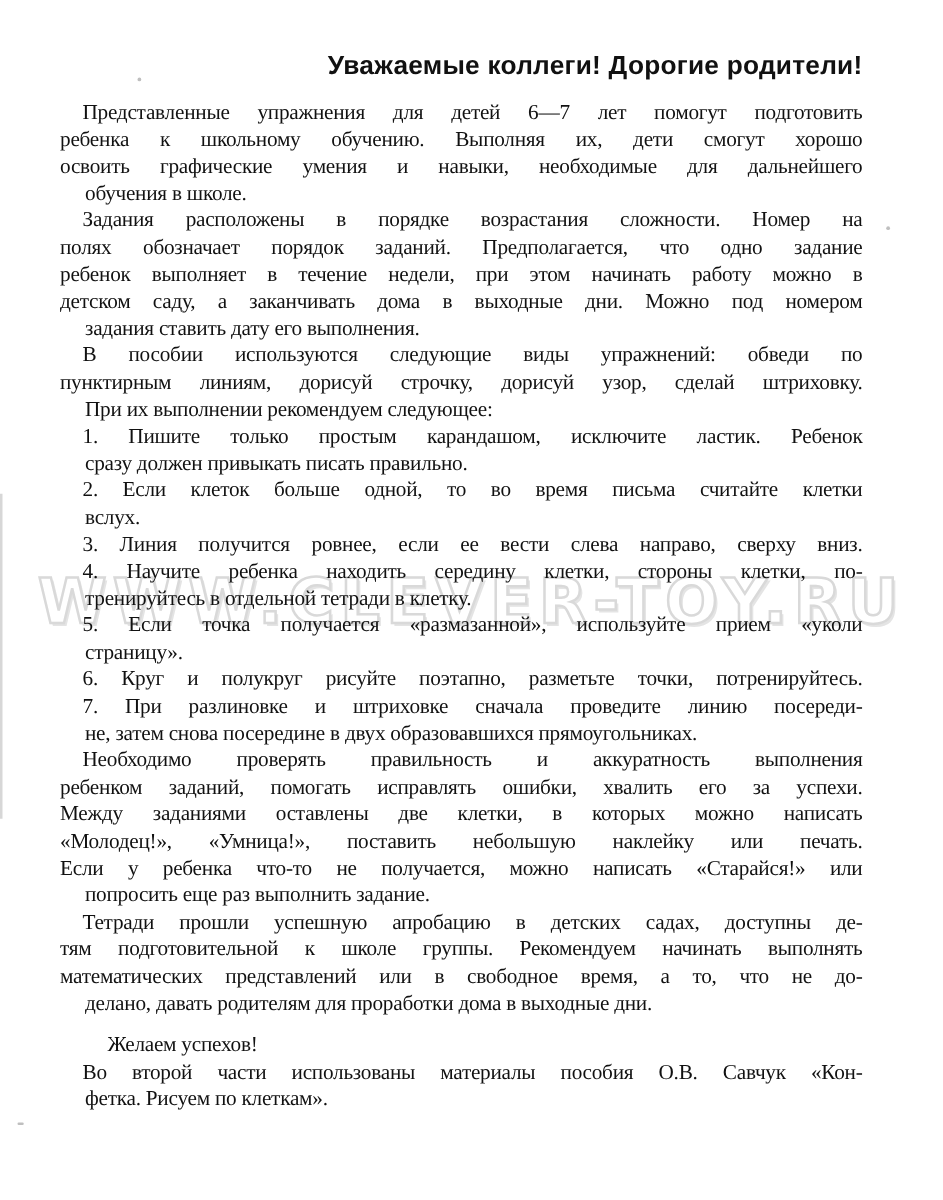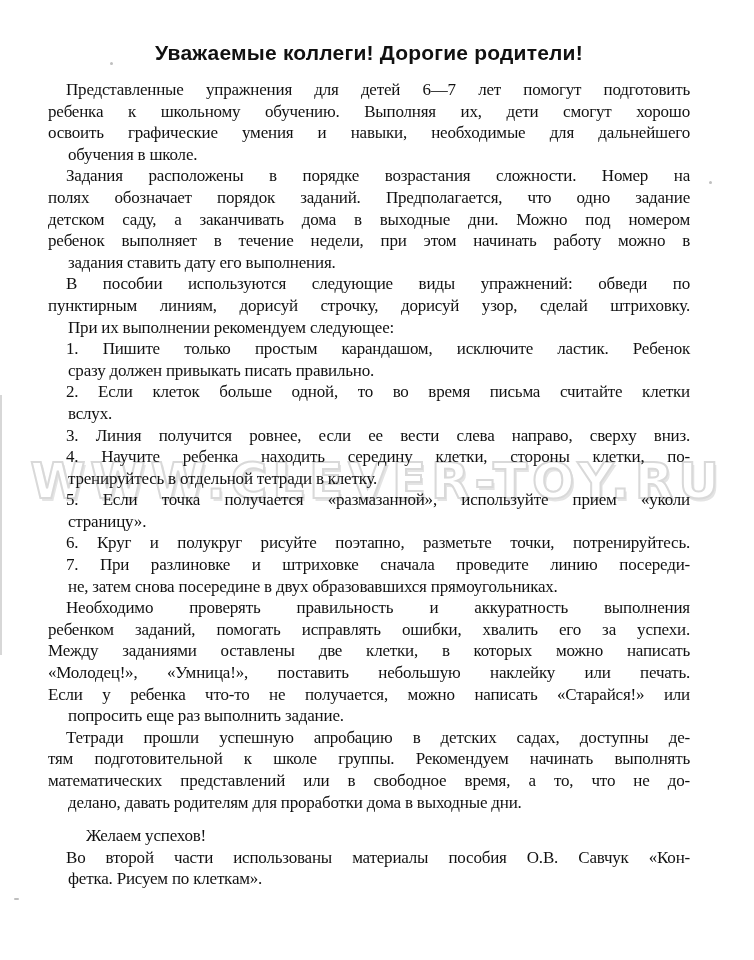--- a/index.html
+++ b/index.html
@@ -33,21 +33,21 @@
   }
   .text-block {
     position: absolute;
     left: 48px;
     top: 40px;
     width: 642px;
     z-index: 1;
     color: #111111;
   }
   .page-title {
-    text-align: center;
+    text-align: right;
     font-size: 21px;
     font-weight: bold;
     letter-spacing: 0.2px;
     margin: 0 0 13px 0;
     line-height: 26px;
   }
   .paragraph { margin: 0; font-family: Liberation Serif, serif; }
   .paragraph.gap { margin-top: 12px; }
   .line {
     font-size: 17px;
@@ -89,22 +89,22 @@
   <div id="text-body">
       <div class="paragraph">
         <div class="line first">Представленные упражнения для детей 6—7 лет помогут подготовить</div>
         <div class="line">ребенка к школьному обучению. Выполняя их, дети смогут хорошо</div>
         <div class="line">освоить графические умения и навыки, необходимые для дальнейшего</div>
         <div class="line last">обучения в школе.</div>
       </div>
       <div class="paragraph">
         <div class="line first">Задания расположены в порядке возрастания сложности. Номер на</div>
         <div class="line">полях обозначает порядок заданий. Предполагается, что одно задание</div>
+        <div class="line">ребенок выполняет в течение недели, при этом начинать работу можно в</div>
         <div class="line">детском саду, а заканчивать дома в выходные дни. Можно под номером</div>
-        <div class="line">ребенок выполняет в течение недели, при этом начинать работу можно в</div>
         <div class="line last">задания ставить дату его выполнения.</div>
       </div>
       <div class="paragraph">
         <div class="line first">В пособии используются следующие виды упражнений: обведи по</div>
         <div class="line">пунктирным линиям, дорисуй строчку, дорисуй узор, сделай штриховку.</div>
         <div class="line last">При их выполнении рекомендуем следующее:</div>
       </div>
       <div class="paragraph">
         <div class="line first">1. Пишите только простым карандашом, исключите ластик. Ребенок</div>
         <div class="line last">сразу должен привыкать писать правильно.</div>

